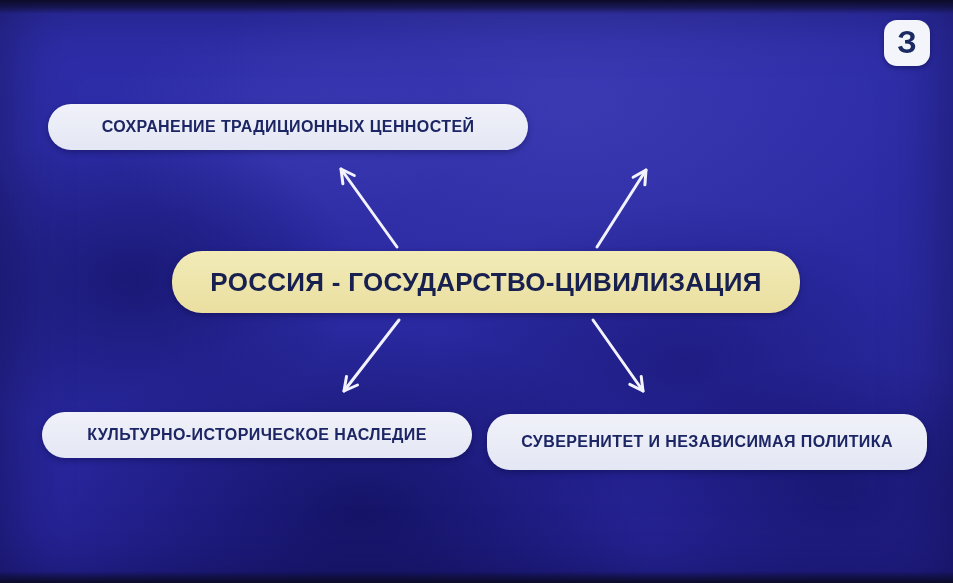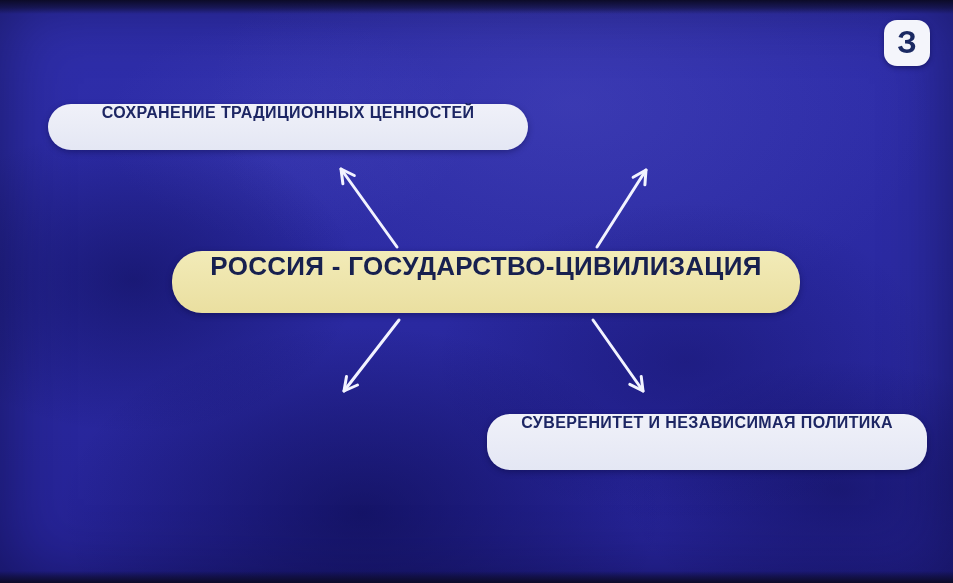--- a/index.html
+++ b/index.html
@@ -31,21 +31,21 @@
   }
   .photo-edge.top    { top: 0; height: 14px;
     background: linear-gradient(180deg, #0c0b28 0%, rgba(12,11,40,0.55) 55%, transparent 100%); }
   .photo-edge.bottom { bottom: 0; height: 12px;
     background: linear-gradient(0deg, #0c0b28 0%, rgba(12,11,40,0.5) 55%, transparent 100%); }
 
   .arrows { position: absolute; left: 0; top: 0; width: 953px; height: 583px; }
 
   .pill {
     position: absolute;
-    display: flex; justify-content: center;
+    display: flex; align-items: center; justify-content: center;
     text-align: center;
     font-weight: bold;
     text-transform: uppercase;
     letter-spacing: 0.4px;
     box-shadow: 0 2px 6px rgba(0,0,40,0.35);
   }
 
   .node {
     height: 46px;
     border-radius: 23px;
@@ -112,20 +112,23 @@
 
   <div class="pill node tl">
     <span>СОХРАНЕНИЕ ТРАДИЦИОННЫХ ЦЕННОСТЕЙ</span>
   </div>
 
 
   <div class="pill center-node">
     <span>РОССИЯ - ГОСУДАРСТВО-ЦИВИЛИЗАЦИЯ</span>
   </div>
 
+  <div class="pill node bl">
+    <span>КУЛЬТУРНО-ИСТОРИЧЕСКОЕ НАСЛЕДИЕ</span>
+  </div>
 
   <div class="pill node br">
     <span>СУВЕРЕНИТЕТ И НЕЗАВИСИМАЯ ПОЛИТИКА</span>
   </div>
 
   <div class="logo">
     <span>З</span>
   </div>
 
   <div class="photo-edge top"></div>

